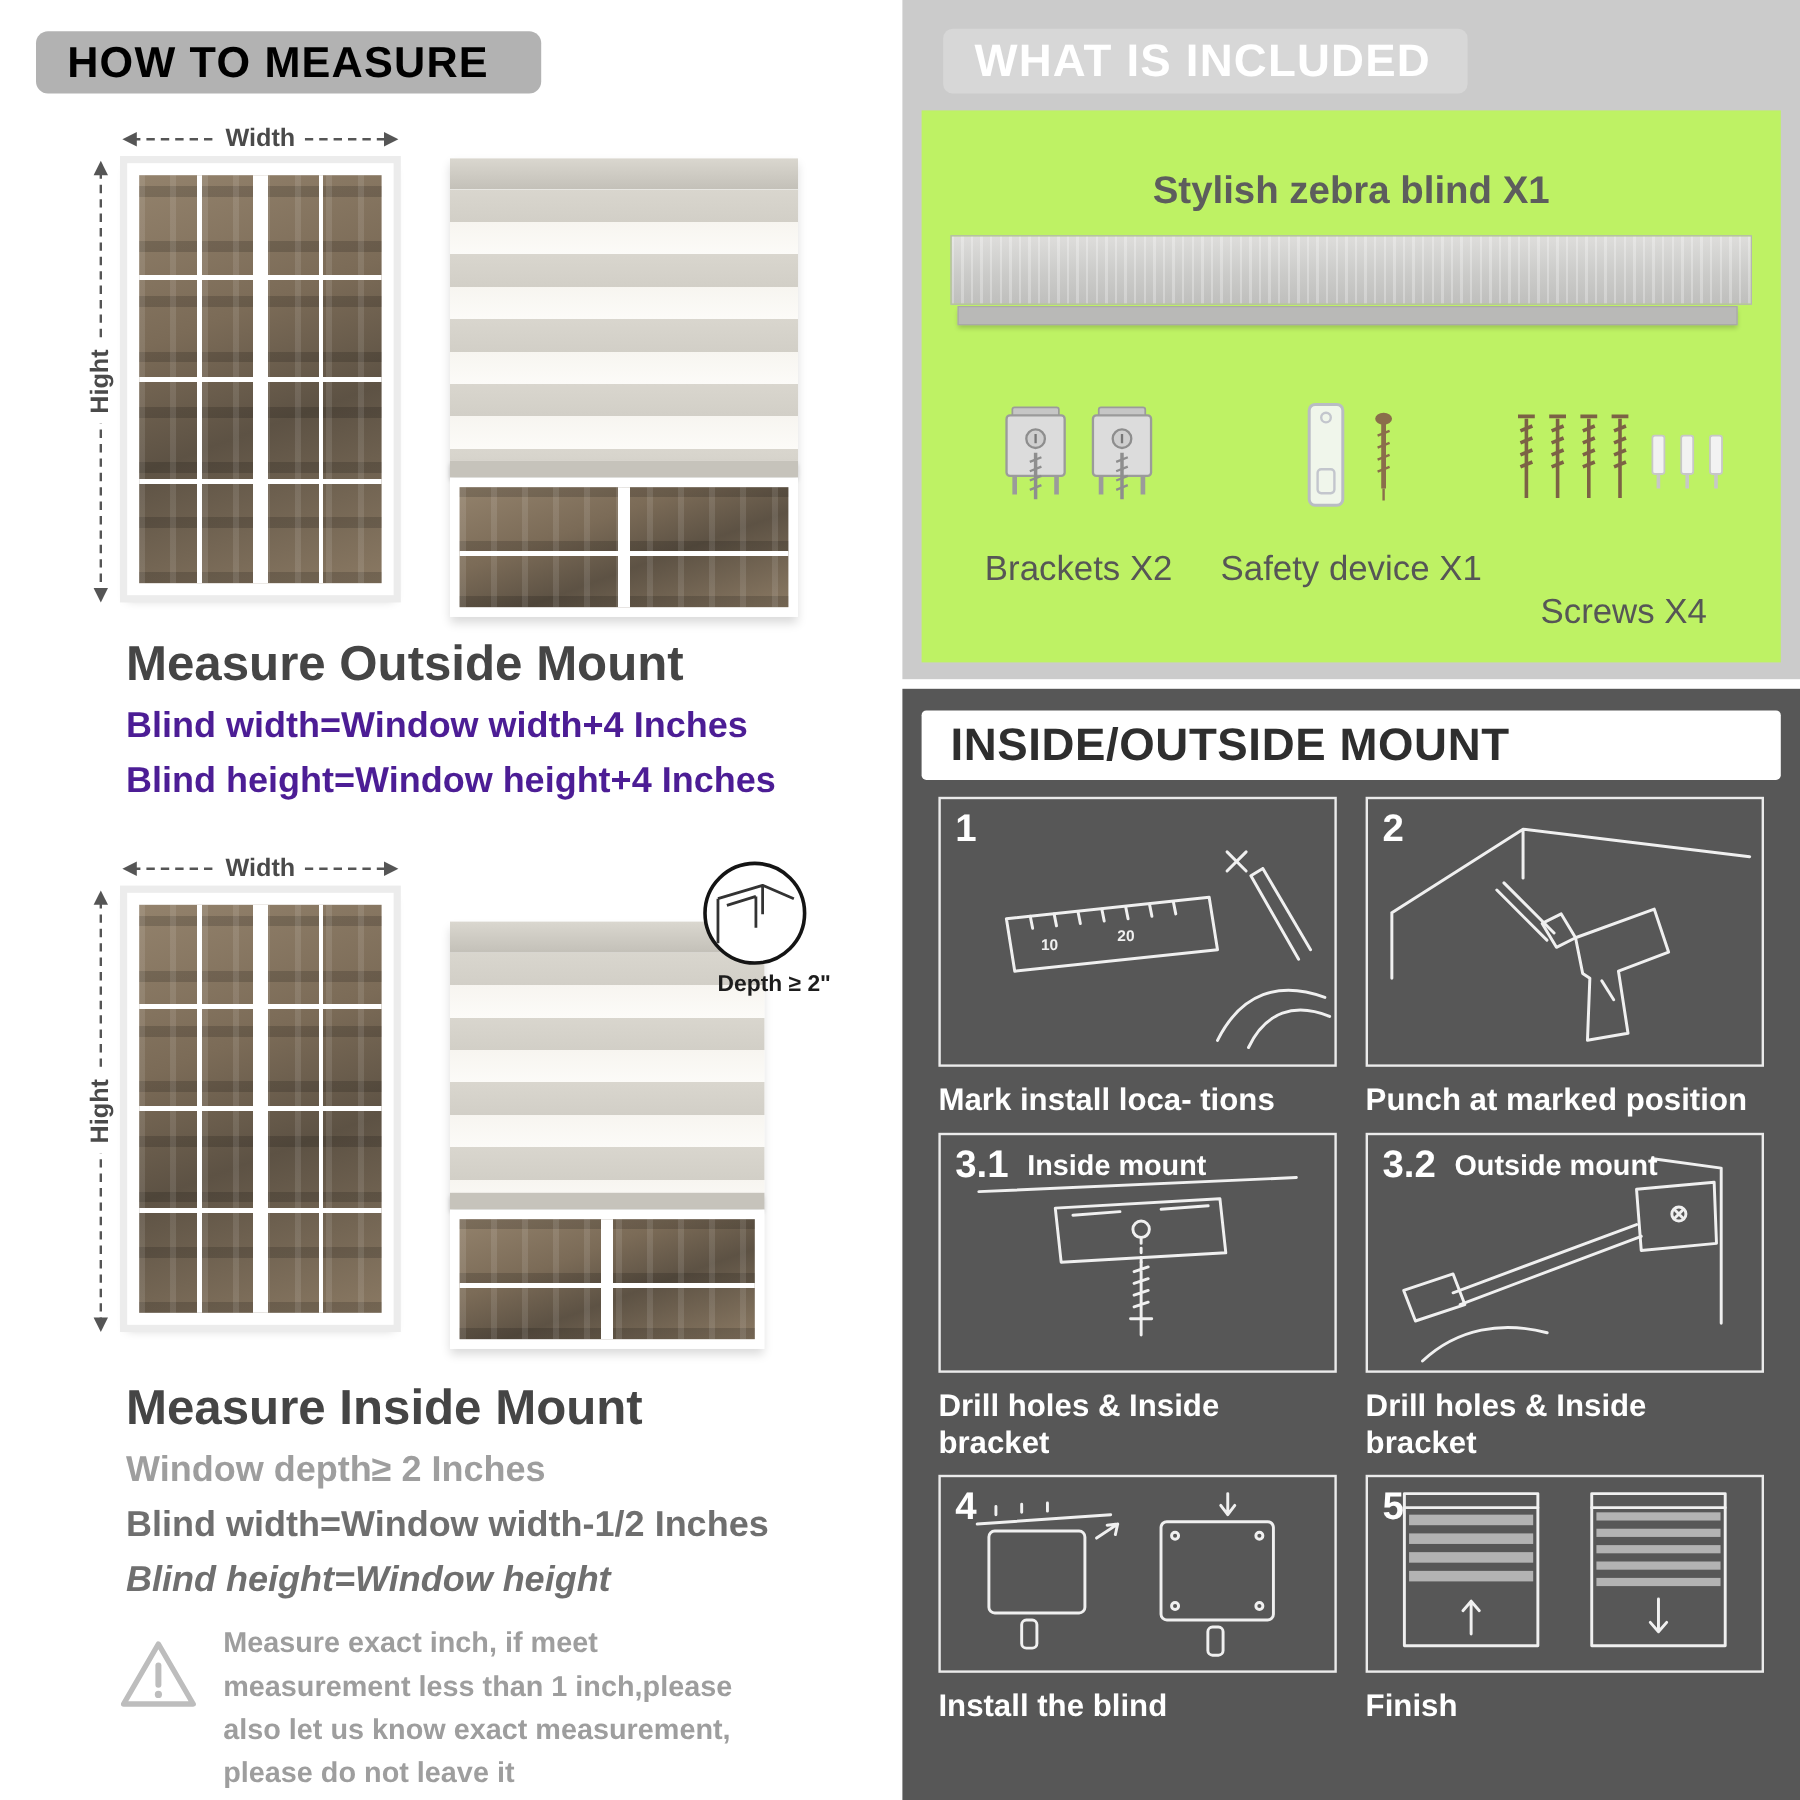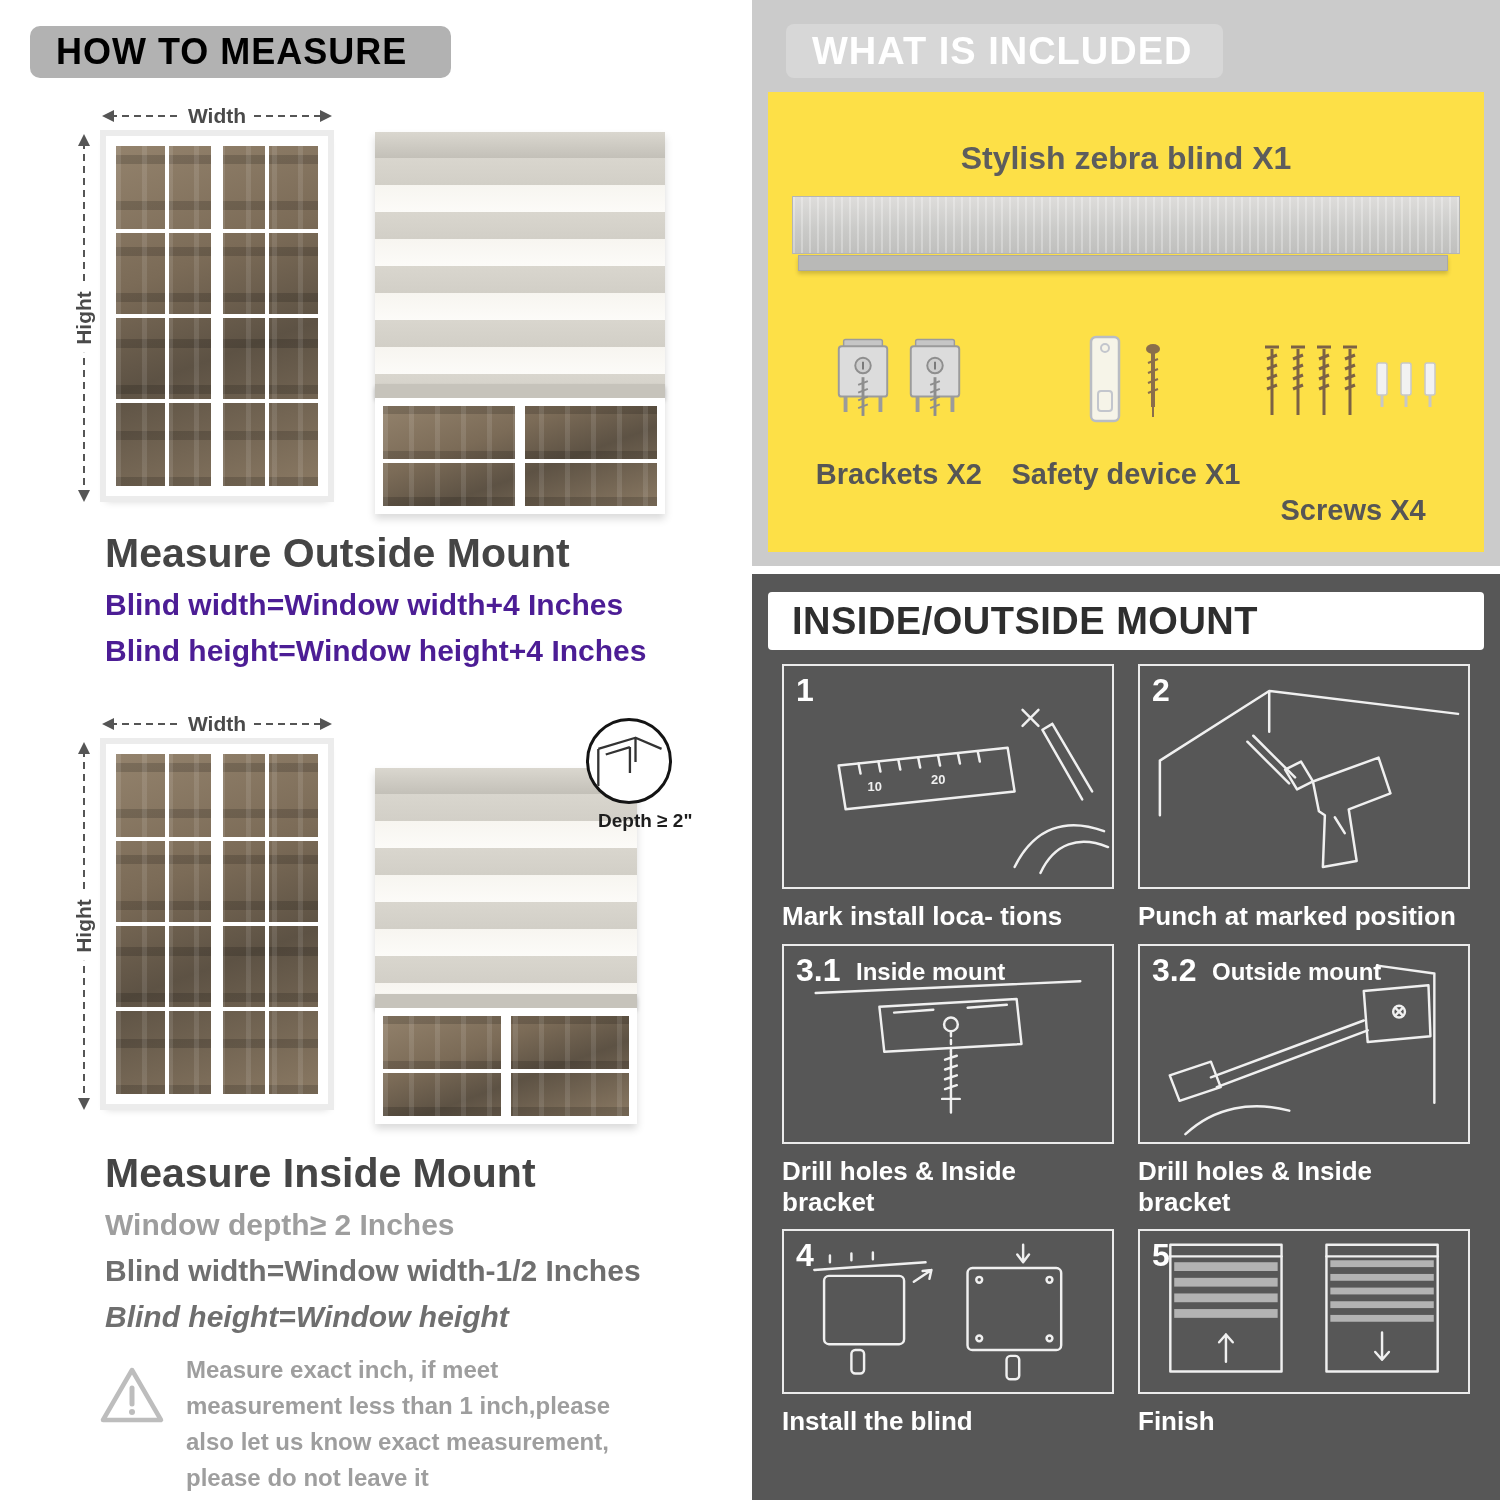--- a/index.html
+++ b/index.html
@@ -82,37 +82,37 @@
   .warning svg { position:absolute; left:0; top:12px; }
   .warning p { margin-left:88px; width:470px; font-size:24px; font-weight:600; color:#9e9e9e; line-height:1.5; }
 
   
   .included { position:absolute; left:752px; top:0; width:748px; height:566px; background:#cbcbcb; }
   .included-header {
     position:absolute; left:34px; top:24px; height:54px; line-height:54px;
     background:#d7d7d7; color:#fff; font-size:38px; font-weight:bold; padding:0 30px 0 26px;
     border-radius:8px; letter-spacing:1px;
   }
-  .included-panel { position:absolute; left:16px; top:92px; width:716px; height:460px; background:#fde047; }
+  .included-panel { position:absolute; left:16px; top:92px; width:716px; height:460px; background:#bef264; }
   .blind-title { position:absolute; left:0; top:48px; width:100%; text-align:center; font-size:32px; font-weight:bold; color:#5d5d5d; }
   .headrail {
     position:absolute; left:24px; top:104px; width:668px; height:58px;
     background:
       repeating-linear-gradient(90deg, rgba(255,255,255,.28) 0px, rgba(255,255,255,.28) 2px, rgba(0,0,0,0) 2px, rgba(0,0,0,0) 8px),
       linear-gradient(180deg, #dedddb 0%, #cbcbc9 55%, #bfbfbd 100%);
     border:1px solid #b5b5b3;
   }
   .headrail-lip {
     position:absolute; left:30px; top:163px; width:650px; height:16px;
     background:#b9b9b7; border:1px solid #a9a9a7; box-shadow:0 3px 4px rgba(0,0,0,.18);
   }
   .parts-row { position:absolute; left:24px; top:230px; width:668px; display:flex; }
   .part { display:flex; flex-direction:column; align-items:center; }
   .part-icons { height:122px; display:flex; align-items:center; justify-content:center; gap:10px; }
-  .part-label { margin-top:14px; font-size:29px; font-weight:bold; color:#565656; white-space:nowrap; }
+  .part-label { margin-top:14px; font-size:29px; font-weight:normal; color:#565656; white-space:nowrap; }
   .part-brackets { width:32%; } .part-safety { width:36%; } .part-screws { width:32%;gap:36px; }
 
   
   .mount { position:absolute; left:752px; top:574px; width:748px; height:926px; background:#575757; }
   .mount-header {
     position:absolute; left:16px; top:18px; width:716px; height:58px; line-height:58px;
     background:#fff; color:#2e2e2e; font-size:38px; font-weight:bold; padding-left:24px;
     border-radius:4px; letter-spacing:.5px;
   }
   .step-row { position:absolute; left:30px; width:688px; display:flex; gap:24px; }

